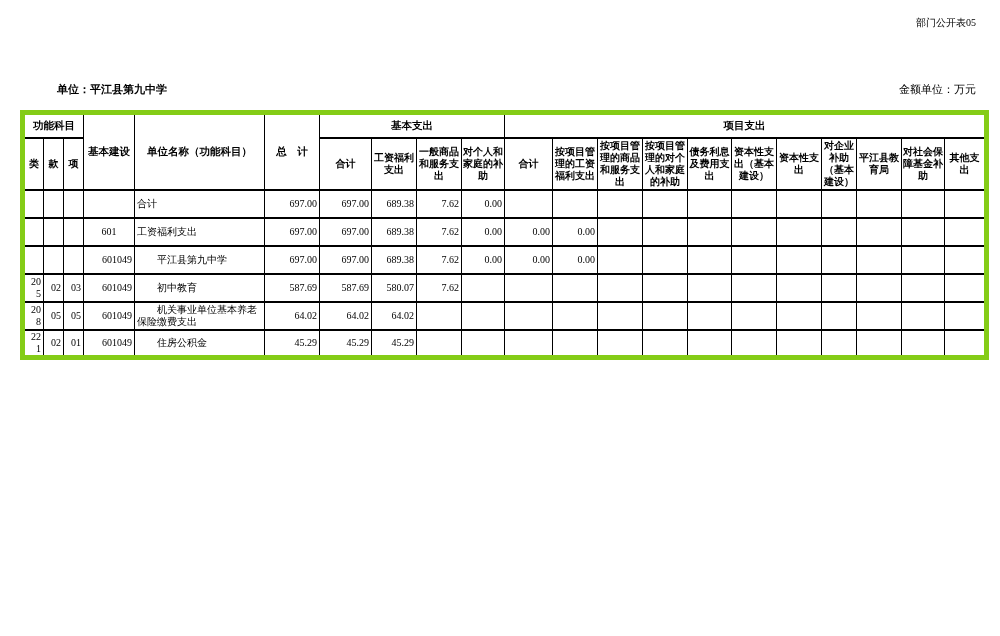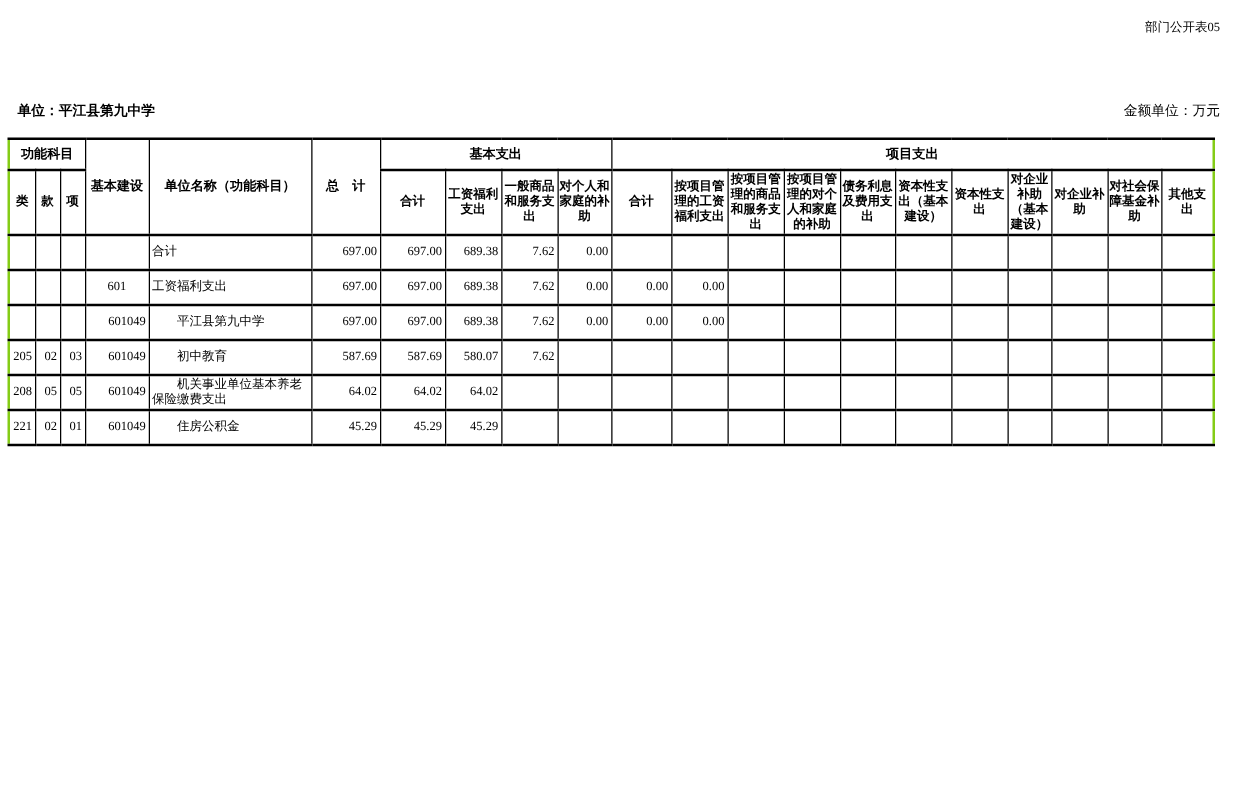--- a/index.html
+++ b/index.html
@@ -18,27 +18,27 @@
   .title {
     position: absolute; top: 43px; left: 0; width: 100%;
     margin: 0; text-align: center;
     font-size: 20px; font-weight: bold; letter-spacing: 1px;
   }
   .meta {
     position: absolute; top: 83px; left: 14px; right: 24px;
     display: flex; justify-content: space-between; align-items: flex-end;
     font-size: 11px; line-height: 13px;
   }
-  .meta .unit-label { font-weight: bold; }
+  .meta .unit-label { font-weight: bold; margin-left: 43px; }
 
   table.budget {
-    position: absolute; top: 110px; left: 6px;
+    position: absolute; top: 110px; left: 20px;
     width: 964px; table-layout: fixed;
     border-collapse: collapse;
-    border: 2px solid #84cc16;
+    border: 5px solid #84cc16;
   }
   table.budget th, table.budget td {
     border: 1px solid #000;
     border-top-width: 2px; border-bottom-width: 2px;
     overflow: hidden; word-break: break-all;
   }
   table.budget th {
     font-weight: bold; font-size: 10px; line-height: 12px;
     text-align: center; vertical-align: middle; padding: 1px 1px;
   }
@@ -110,21 +110,21 @@
         <th>一般商品和服务支出</th>
         <th>对个人和家庭的补助</th>
         <th>合计</th>
         <th>按项目管理的工资福利支出</th>
         <th>按项目管理的商品和服务支出</th>
         <th>按项目管理的对个人和家庭的补助</th>
         <th>债务利息及费用支出</th>
         <th>资本性支出（基本建设）</th>
         <th>资本性支出</th>
         <th>对企业补助（基本建设）</th>
-        <th>对企业补助</th>
+        <th>平江县教育局</th>
         <th>对社会保障基金补助</th>
         <th>其他支出</th>
       </tr>
     </thead>
     <tbody id="table-body">
         <tr>
           <td class="c"></td>
           <td class="c"></td>
           <td class="c"></td>
           <td class="l"></td>

